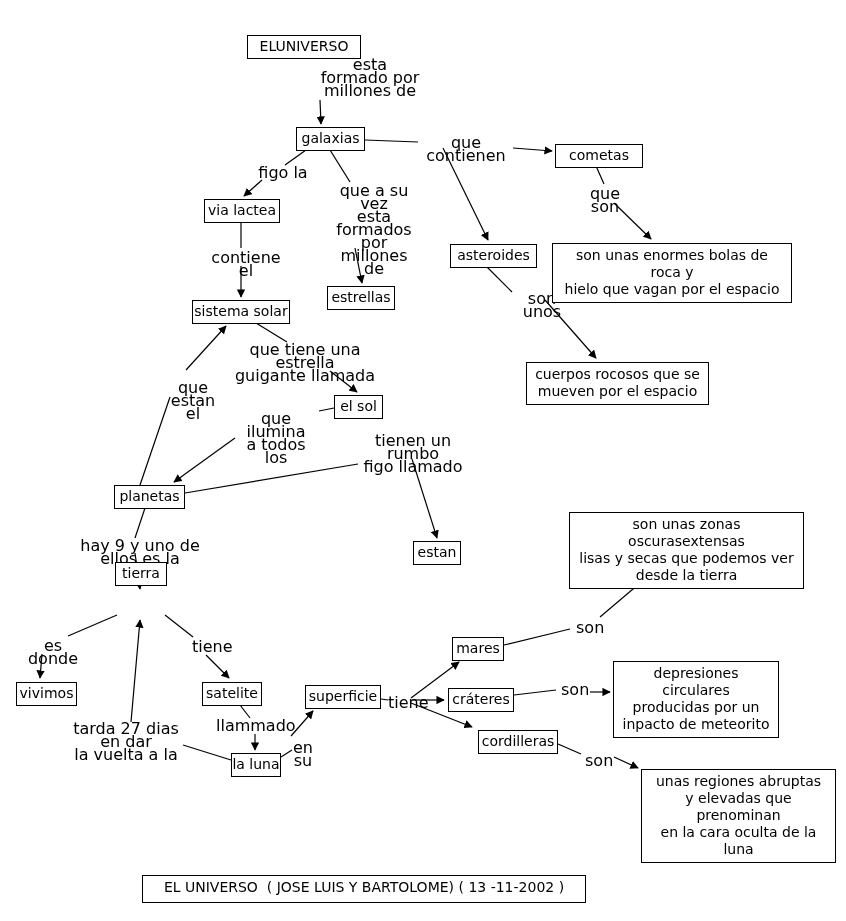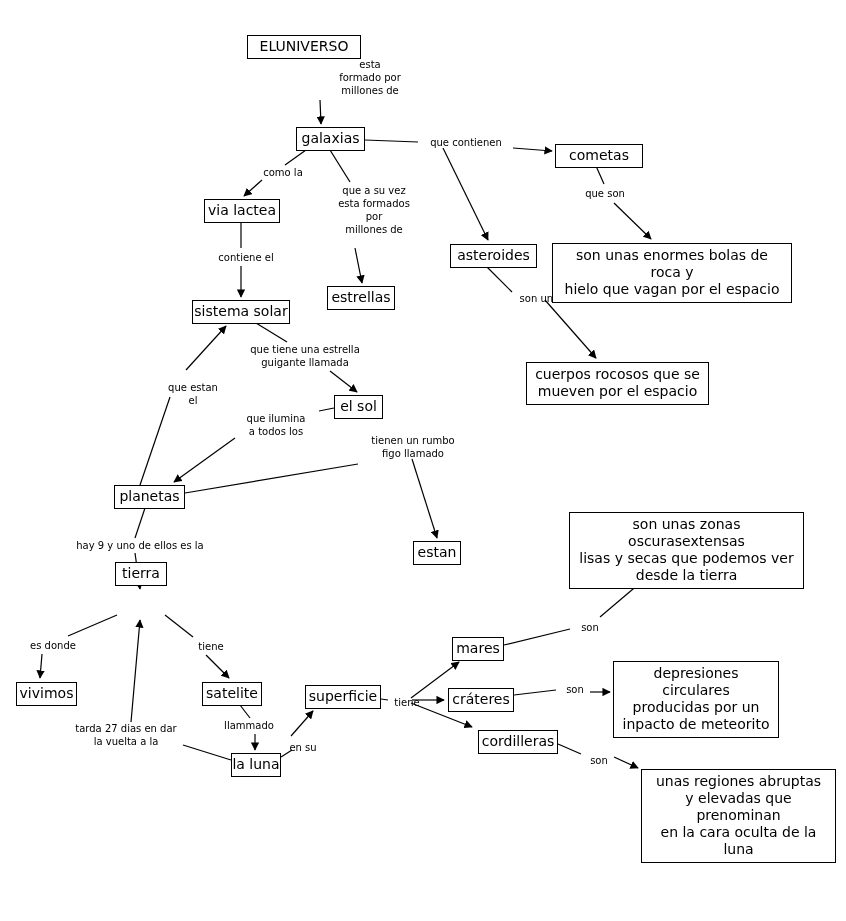--- a/index.html
+++ b/index.html
@@ -35,21 +35,21 @@
     white-space: pre;
     z-index: 3;
   }
   .node.multi {
     white-space: pre-line;
     padding: 3px 7px 4px 7px;
   }
   .label {
     position: absolute;
     color: #000000;
-    font-size: 10px;
+    font-size: 16px;
     line-height: 13px;
     text-align: center;
     white-space: pre-line;
     z-index: 2;
     background: transparent;
   }
   .footer {
     position: absolute;
     box-sizing: border-box;
     border: 1px solid #000000;
@@ -176,21 +176,21 @@
       <div class="node" style="left: 231px; top: 753px; width: 50px; min-height: 23px; display: flex; align-items: center; justify-content: center;">la luna</div>
       <div class="node multi" style="left: 641px; top: 769px; width: 195px; min-height: 62px; display: flex; align-items: center; justify-content: center;">unas regiones abruptas
 y elevadas que prenominan
 en la cara oculta de la luna</div>
     </div>
   <div id="labels">
       <div class="label" style="left: 320px; top: 58px; width: 100px;">esta
 formado por
 millones de</div>
       <div class="label" style="left: 420px; top: 136px; width: 92px;">que contienen</div>
-      <div class="label" style="left: 253px; top: 166px; width: 60px;">como la</div>
+      <div class="label" style="left: 253px; top: 166px; width: 60px;">figo la</div>
       <div class="label" style="left: 328px; top: 184px; width: 92px;">que a su vez
 esta formados
 por
 millones de</div>
       <div class="label" style="left: 577px; top: 187px; width: 56px;">que son</div>
       <div class="label" style="left: 209px; top: 251px; width: 74px;">contiene el</div>
       <div class="label" style="left: 511px; top: 292px; width: 62px;">son unos</div>
       <div class="label" style="left: 233px; top: 343px; width: 144px;">que tiene una estrella
 guigante llamada</div>
       <div class="label" style="left: 160px; top: 381px; width: 66px;">que estan
@@ -205,13 +205,14 @@
       <div class="label" style="left: 192px; top: 640px; width: 38px;">tiene</div>
       <div class="label" style="left: 561px; top: 683px; width: 28px;">son</div>
       <div class="label" style="left: 388px; top: 696px; width: 38px;">tiene</div>
       <div class="label" style="left: 216px; top: 719px; width: 66px;">llammado</div>
       <div class="label" style="left: 62px; top: 722px; width: 128px;">tarda 27 dias en dar
 la vuelta a la</div>
       <div class="label" style="left: 283px; top: 741px; width: 40px;">en su</div>
       <div class="label" style="left: 585px; top: 754px; width: 28px;">son</div>
     </div>
 
+  <div class="footer" style="left:142px; top:875px; width:444px; height:28px;">EL UNIVERSO  ( JOSE LUIS Y BARTOLOME) ( 13 -11-2002 )</div>
 </div>
 
 </body></html>

